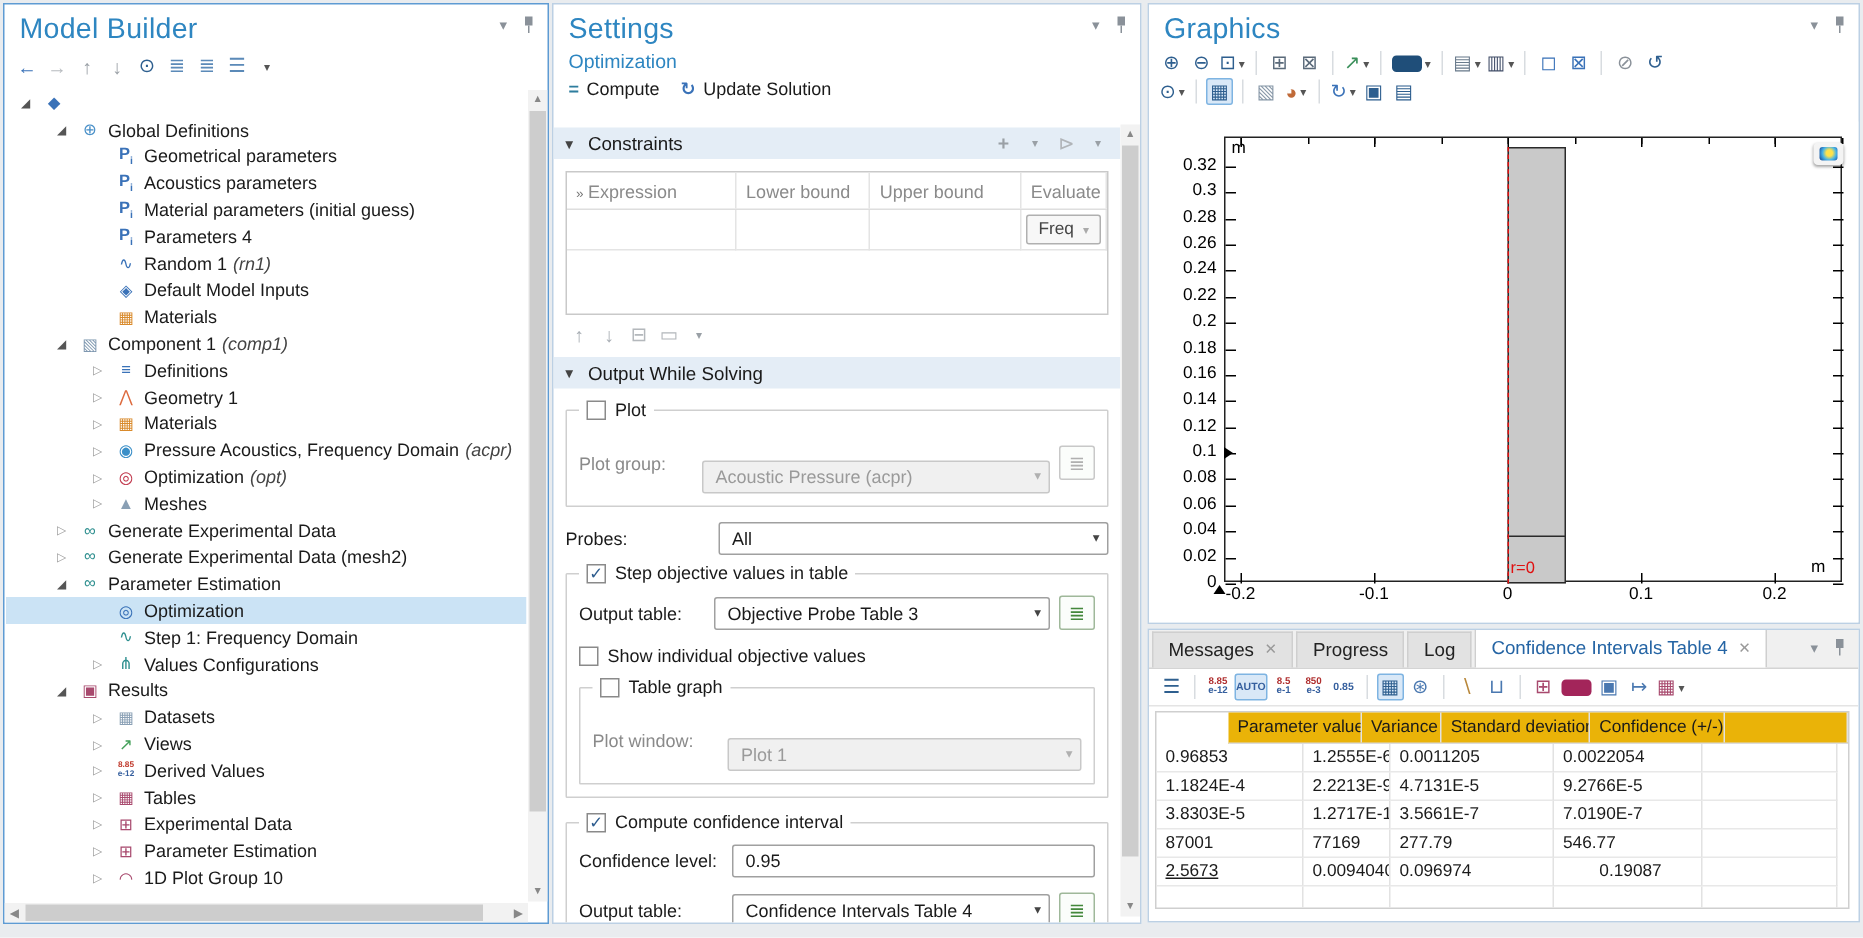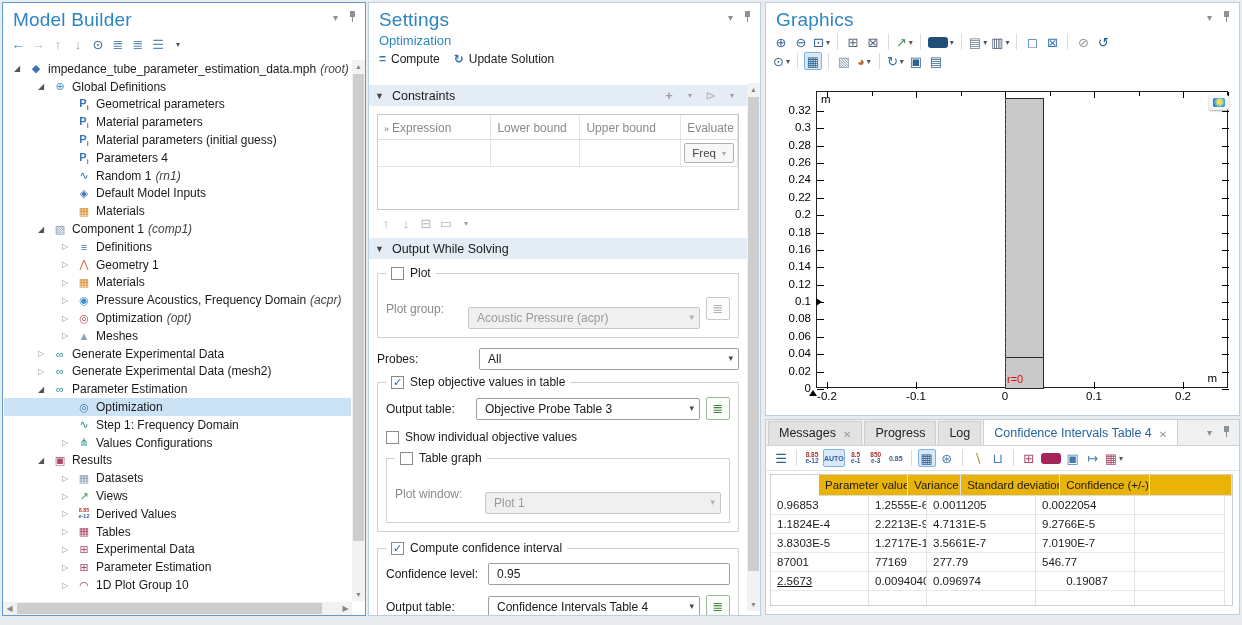--- a/index.html
+++ b/index.html
@@ -91,21 +91,21 @@
   .geom-div { position:absolute; height:1px; background:#2a2a2a; }
   .symline { position:absolute; width:0; border-left:1.6px dashed #e01010; }
   .symlab { position:absolute; color:#e01010; font-size:11px; }
   .axmark-left { position:absolute; left:-1px; width:0; height:0; border-top:4px solid transparent; border-bottom:4px solid transparent; border-left:6px solid #000; }
   .axmark-bot { position:absolute; width:0; height:0; border-left:4px solid transparent; border-right:4px solid transparent; border-bottom:6px solid #000; }
   .logo-btn { position:absolute; right:6px; top:6px; width:20px; height:15px; border-radius:3px; background:#f4f4f4; box-shadow:0 1px 2px rgba(0,0,0,.35); display:flex; align-items:center; justify-content:center; }
   .logo-btn .blob { width:12px; height:9px; border-radius:2px; background:radial-gradient(circle at 55% 45%, #ffe24a 0 25%, #47b4e8 55%, #123a8c 100%); }
 
   
   #tabs { display:flex; align-items:flex-end; height:26px; background:#f0f0f0; border-bottom:1px solid #d4d4d4; padding-left:2px; position:relative; }
-  .tab { display:flex; align-items:flex-end; gap:7px; padding:4px 10px 5px; margin-right:2px; background:#e2e2e2; border:1px solid #cfcfcf; border-bottom:none; font-size:12.5px; color:#222; cursor:default; }
+  .tab { display:flex; align-items:center; gap:7px; padding:4px 10px 5px; margin-right:2px; background:#e2e2e2; border:1px solid #cfcfcf; border-bottom:none; font-size:12.5px; color:#222; cursor:default; }
   .tab.active { background:#fff; color:#2464a4; height:26px; }
   .tab .x { color:#999; font-size:10px; }
   #bt-toolbar { border-bottom:1px solid #e4e4e4; }
   .btable { margin:3px 6px 0 4px; border:1px solid #cfcfcf; font-size:11.5px; }
   .btable .hrow { display:flex; background:#eab308; height:21px; border-bottom:1px solid #dcdcdc;margin-left:48px; }
   .btable .hrow .hc { padding:4px 2px 0 6px; border-right:1px solid #e2e2e2; white-space:nowrap; overflow:hidden; }
   .btable .drow { display:flex; height:19px; }
   .btable .drow .dc { padding:3px 2px 0 6px; border-right:1px solid #e2e2e2; border-bottom:1px solid #e8e8e8; white-space:nowrap; overflow:hidden; }
 </style>
 </head>
@@ -147,34 +147,33 @@
           <span style="color: rgb(91, 138, 184);">☰</span>
         </span>
         <span class="tbi">
           <span style="color: rgb(85, 85, 85); font-size: 8px;">▾</span>
         </span>
       </div>
     <div id="mb-tree">
         <div class="trow">
           <span class="tcaret" style="left: 8px;">◢</span>
           <span class="ticon" style="color: rgb(58, 114, 184); left: 24px;">◆</span>
-          <span class="tlabel" style="left: 44px;">impedance_tube_parameter_estimation_data.mph<span class="tsuffix">(root)</span></span>
         </div>
         <div class="trow">
           <span class="tcaret" style="left: 32px;">◢</span>
           <span class="ticon" style="color: rgb(74, 144, 200); left: 48px;">⊕</span>
           <span class="tlabel" style="left: 68px;">Global Definitions</span>
         </div>
         <div class="trow">
           <span class="ticon pi-ic" style="left: 72px;">P<sub>i</sub></span>
           <span class="tlabel" style="left: 92px;">Geometrical parameters</span>
         </div>
         <div class="trow">
           <span class="ticon pi-ic" style="left: 72px;">P<sub>i</sub></span>
-          <span class="tlabel" style="left: 92px;">Material parameters</span>
+          <span class="tlabel" style="left: 92px;">Acoustics parameters</span>
         </div>
         <div class="trow">
           <span class="ticon pi-ic" style="left: 72px;">P<sub>i</sub></span>
           <span class="tlabel" style="left: 92px;">Material parameters (initial guess)</span>
         </div>
         <div class="trow">
           <span class="ticon pi-ic" style="left: 72px;">P<sub>i</sub></span>
           <span class="tlabel" style="left: 92px;">Parameters 4</span>
         </div>
         <div class="trow">

